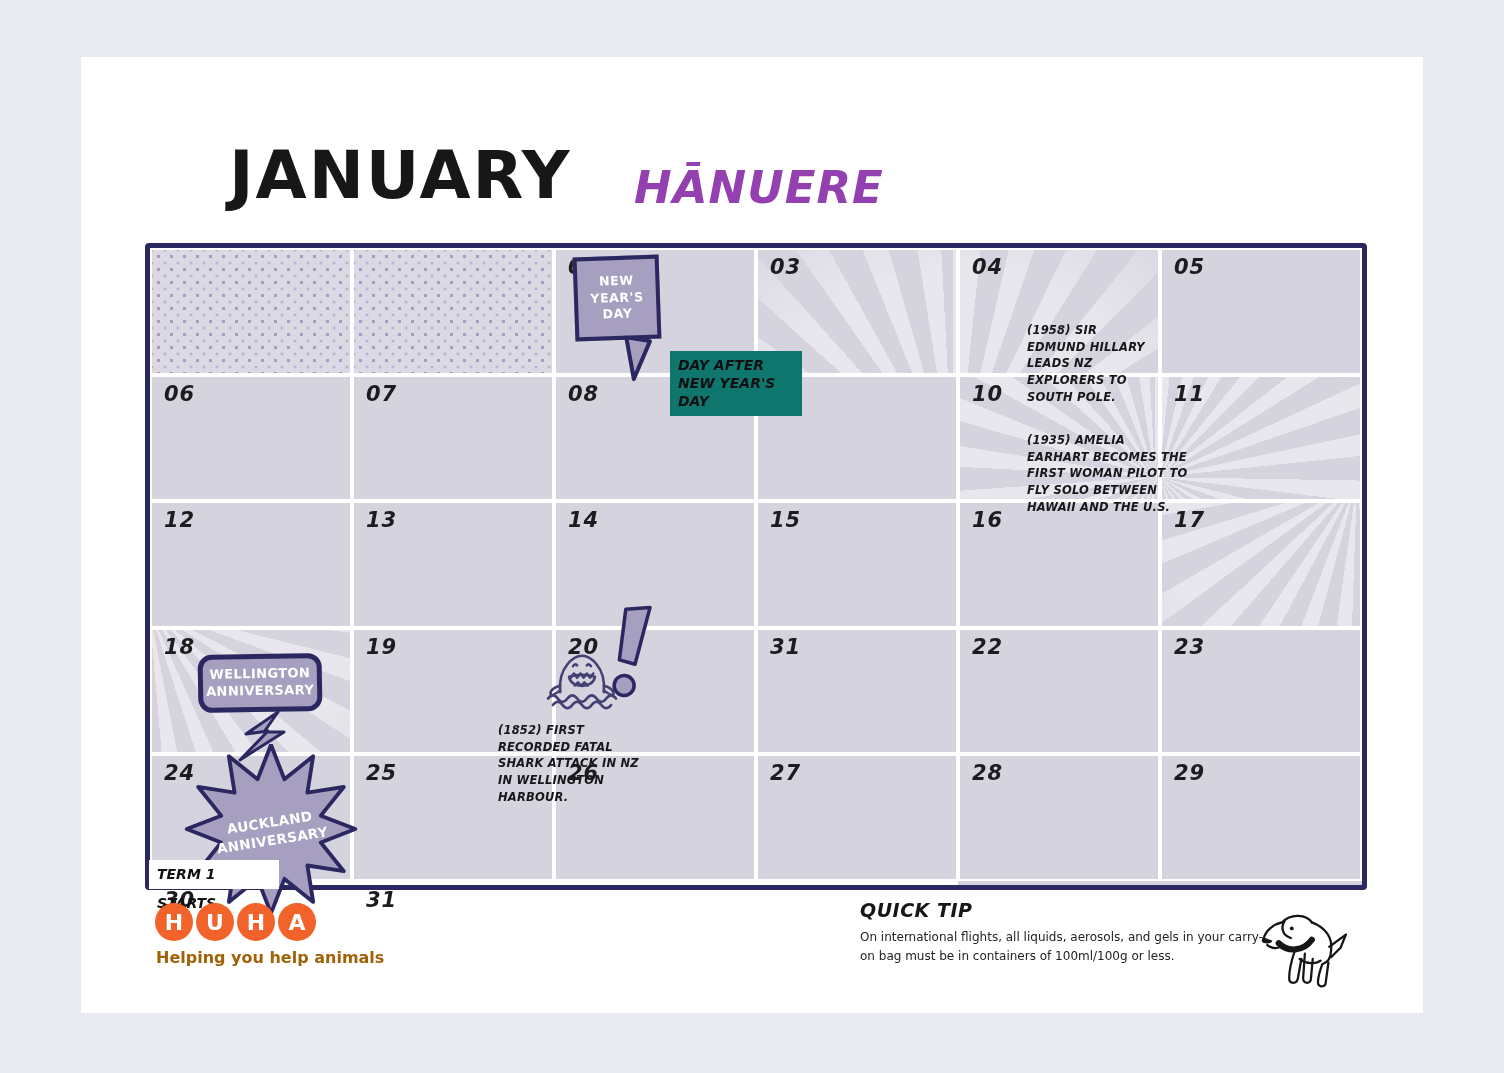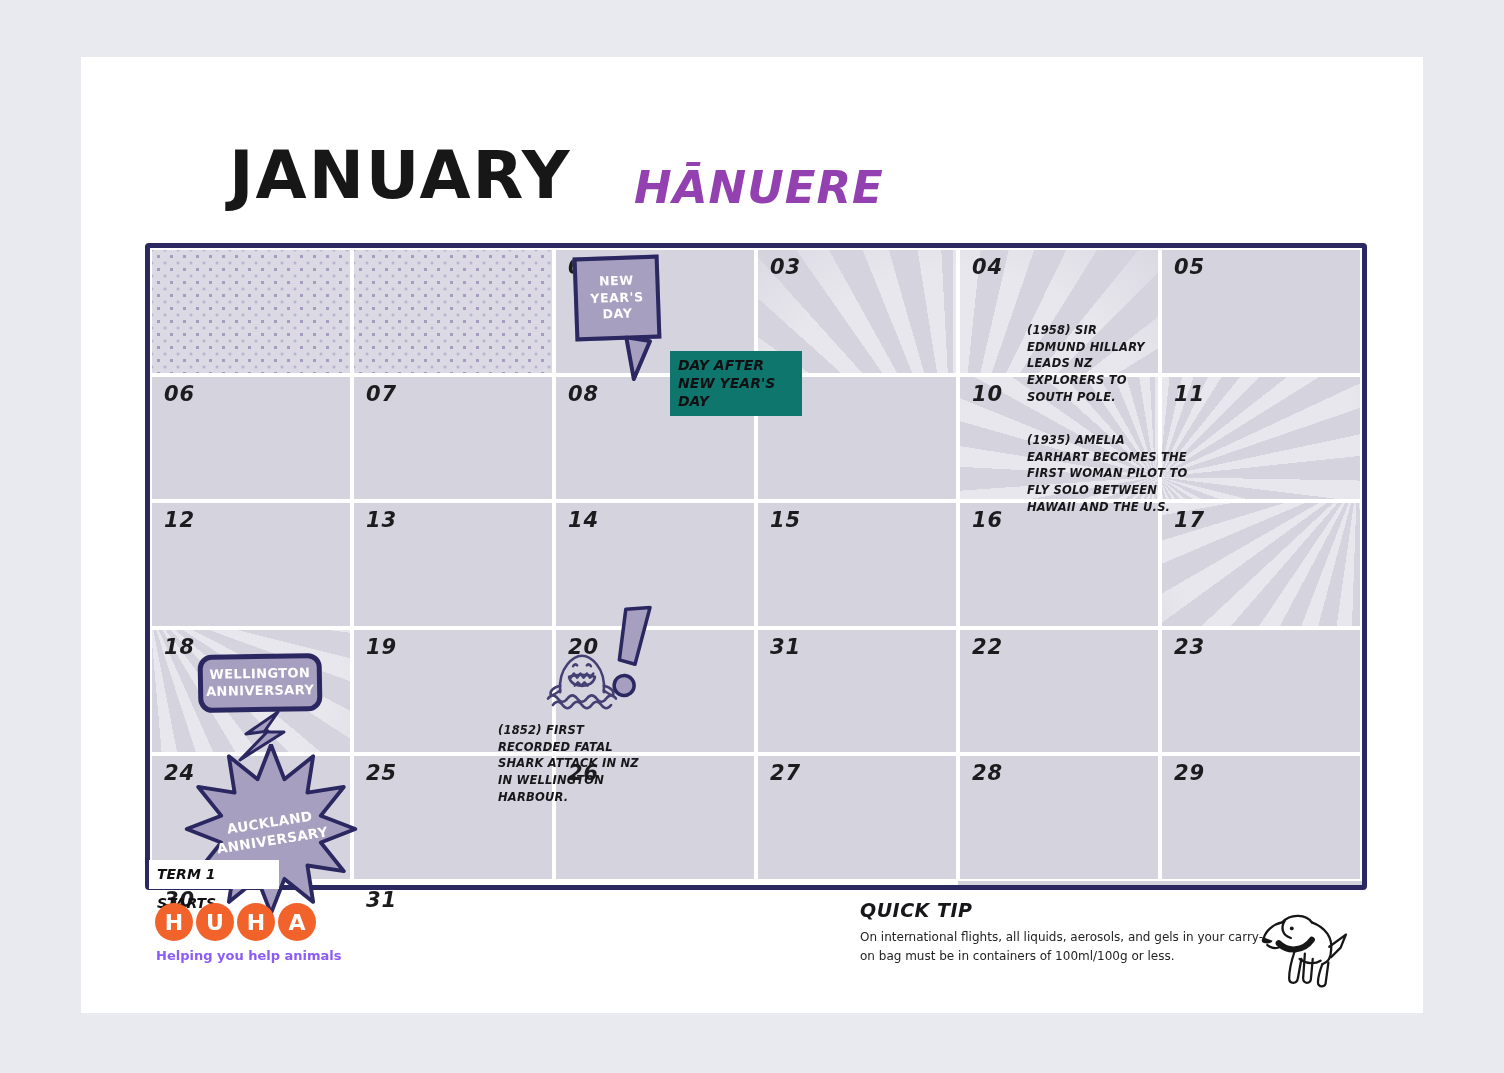--- a/index.html
+++ b/index.html
@@ -67,21 +67,21 @@
   .excl  { position:absolute; left:460px; top:356px; transform:rotate(5deg); }
 
   .term-label { position:absolute; left:-1px; top:612px; width:130px; height:29px;
                 background:#ffffff; color:#101013; font-size:14px; font-weight:bold;
                 font-style:italic; line-height:29px; padding-left:8px; }
 
   .logo { position:absolute; left:155px; top:903px; display:flex; gap:3px; }
   .logo .dot { width:38px; height:38px; border-radius:50%; background:#f2632c; color:#ffffff;
                display:flex; align-items:center; justify-content:center;
                font-size:22px; font-weight:bold; }
-  .tagline { position:absolute; left:156px; top:948px; font-size:13px; font-weight:bold; color:#8b5cf6;text-align:right; }
+  .tagline { position:absolute; left:156px; top:948px; font-size:16px; font-weight:bold; color:#a16207;text-align:right; }
 
   .tip-title { position:absolute; left:860px; top:899px; font-size:19px; font-weight:bold;
                font-style:italic; color:#17171a; letter-spacing:0.5px; }
   .tip-body  { position:absolute; left:860px; top:928px; width:405px; font-size:12px;
                color:#232323; line-height:1.6; }
   .dog { position:absolute; left:1256px; top:906px; }
 </style>
 </head>
 <body>
 

